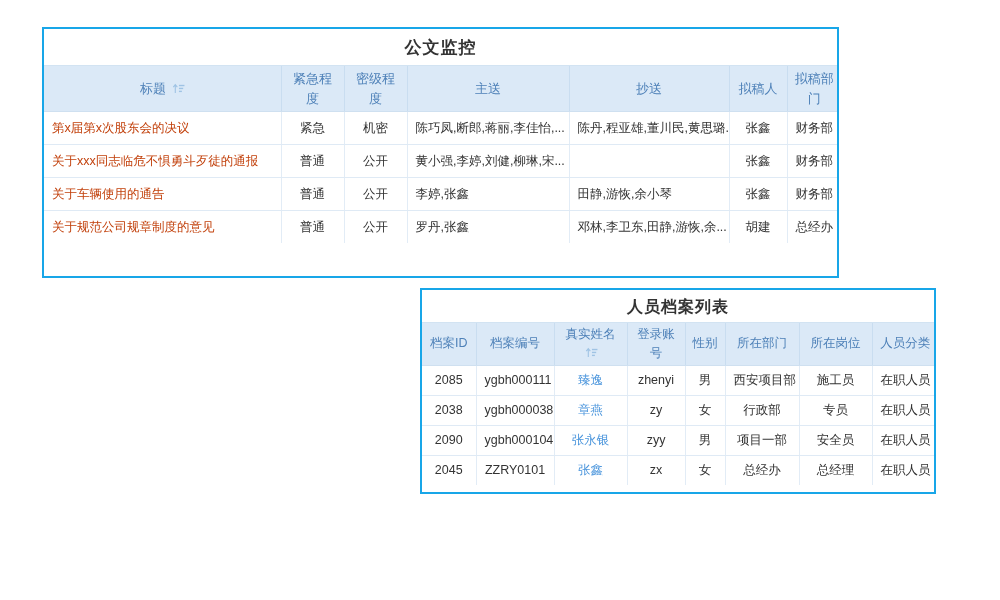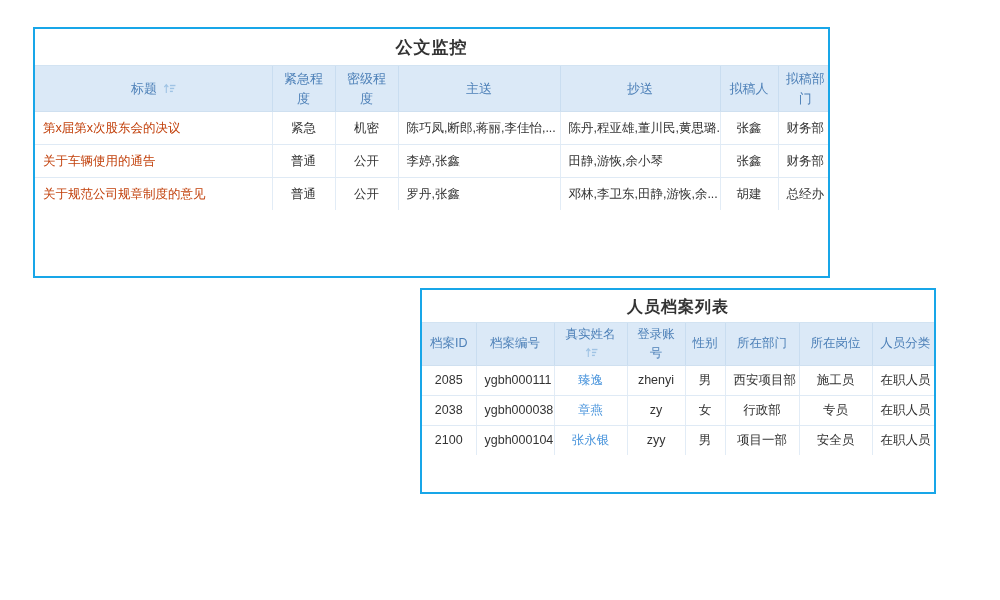--- a/index.html
+++ b/index.html
@@ -5,21 +5,21 @@
   html,body{margin:0;padding:0;}
   body{
     width:1000px;height:600px;position:relative;background:#ffffff;
     font-family:"Liberation Sans","DejaVu Sans",sans-serif;
     -webkit-font-smoothing:antialiased;
   }
   .panel{
     position:absolute;background:#ffffff;border:2px solid #18a6e8;
     box-sizing:border-box;overflow:hidden;
   }
-  #doc-panel{left:33px;top:27px;width:797px;height:251px;}
+  #doc-panel{left:42px;top:27px;width:797px;height:251px;}
   #personnel-panel{left:420px;top:288px;width:516px;height:206px;}
   .panel-title{
     text-align:center;font-weight:bold;color:#333333;letter-spacing:1px;
   }
   #doc-panel .panel-title{height:36px;line-height:38px;font-size:17px;}
   #personnel-panel .panel-title{height:32px;line-height:34px;font-size:16px;}
 
   table{border-collapse:collapse;table-layout:fixed;width:100%;}
   thead th{
     background:#dbe9f7;color:#4e81b8;font-weight:normal;font-size:13px;
@@ -89,20 +89,29 @@
           <th><span>拟稿部门</span></th>
         </tr>
     </thead>
     <tbody>
         <tr>
           <td>第x届第x次股东会的决议</td>
           <td>紧急</td>
           <td>机密</td>
           <td>陈巧凤,断郎,蒋丽,李佳怡,...</td>
           <td>陈丹,程亚雄,董川民,黄思璐...</td>
+          <td>张鑫</td>
+          <td>财务部</td>
+        </tr>
+        <tr>
+          <td>关于xxx同志临危不惧勇斗歹徒的通报</td>
+          <td>普通</td>
+          <td>公开</td>
+          <td>黄小强,李婷,刘健,柳琳,宋...</td>
+          <td></td>
           <td>张鑫</td>
           <td>财务部</td>
         </tr>
         <tr>
           <td>关于车辆使用的通告</td>
           <td>普通</td>
           <td>公开</td>
           <td>李婷,张鑫</td>
           <td>田静,游恢,余小琴</td>
           <td>张鑫</td>
@@ -166,24 +175,34 @@
           <td>2038</td>
           <td>ygbh000038</td>
           <td>章燕</td>
           <td>zy</td>
           <td>女</td>
           <td>行政部</td>
           <td>专员</td>
           <td>在职人员</td>
         </tr>
         <tr>
-          <td>2100</td>
+          <td>2090</td>
           <td>ygbh000104</td>
           <td>张永银</td>
           <td>zyy</td>
           <td>男</td>
           <td>项目一部</td>
           <td>安全员</td>
           <td>在职人员</td>
         </tr>
+        <tr>
+          <td>2045</td>
+          <td>ZZRY0101</td>
+          <td>张鑫</td>
+          <td>zx</td>
+          <td>女</td>
+          <td>总经办</td>
+          <td>总经理</td>
+          <td>在职人员</td>
+        </tr>
       </tbody>
   </table>
 </div>
 
 </body></html>

